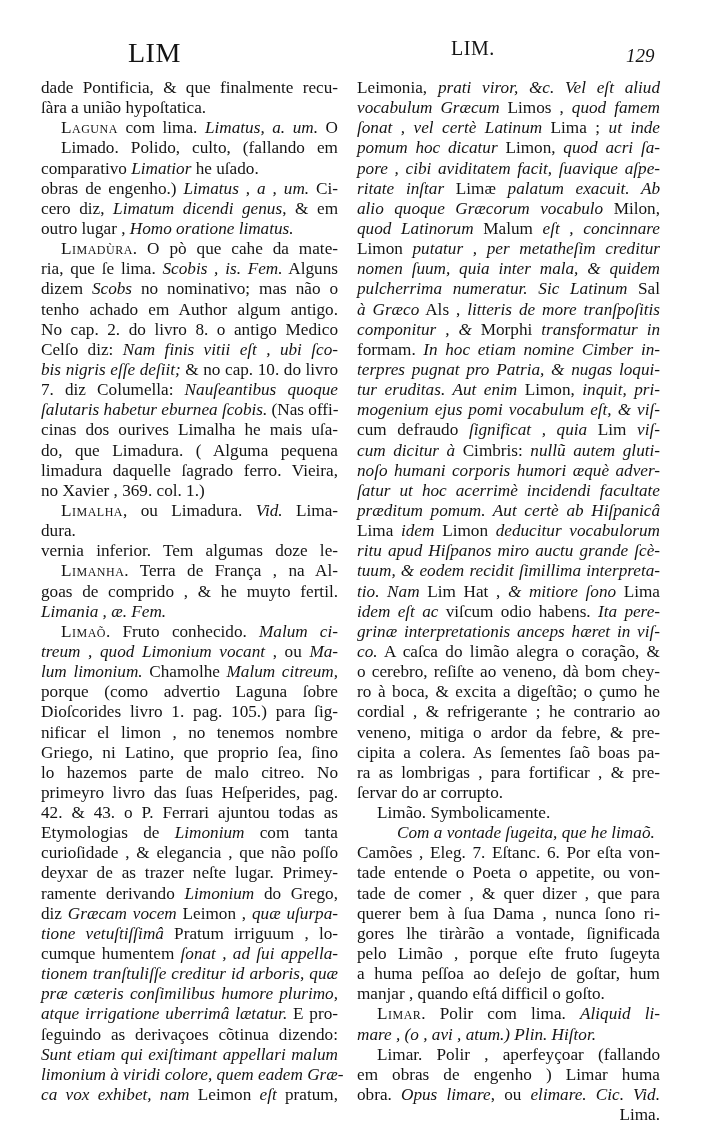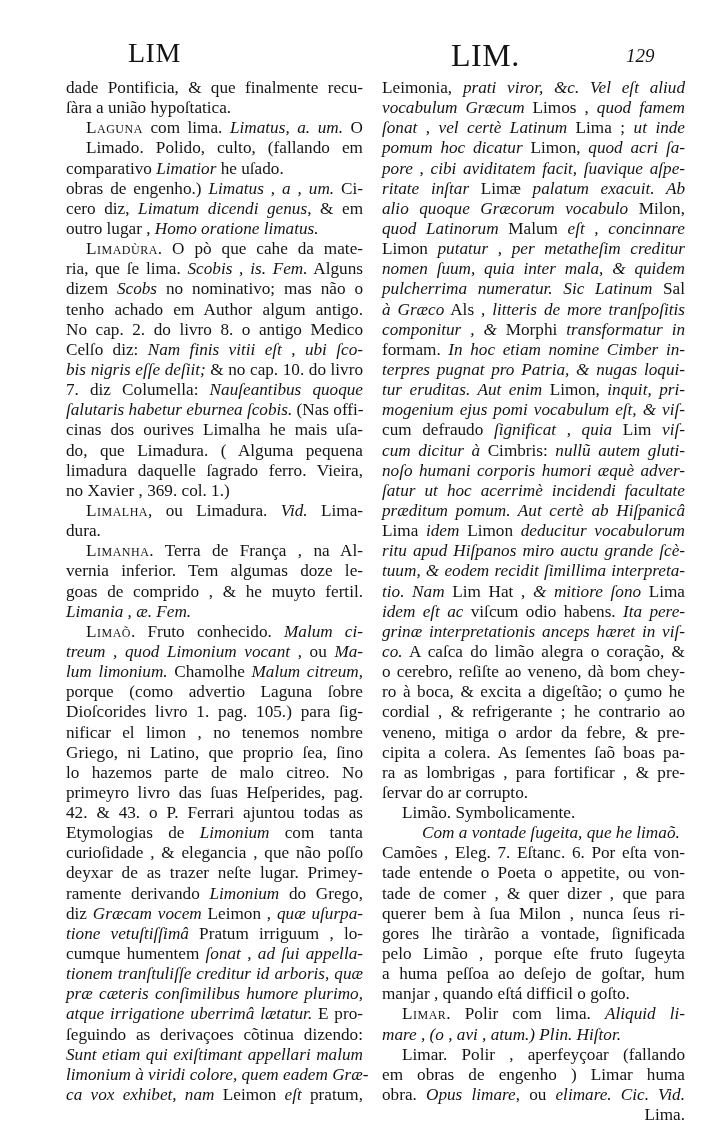--- a/index.html
+++ b/index.html
@@ -1,22 +1,22 @@
 <!DOCTYPE html>
 <html><head>
 <meta charset="utf-8">
 <style>
   html, body { margin: 0; padding: 0; background: #ffffff; }
   body { width: 709px; height: 1121px; position: relative; overflow: hidden;
          font-family: "Liberation Serif", "DejaVu Serif", serif; color: #141414; }
   .header { position: absolute; top: 37px; left: 0; width: 709px; height: 36px; }
   .head-left { position: absolute; left: 128px; top: 0; font-size: 28px; letter-spacing: 0.5px; }
-  .head-right { position: absolute; left: 451px; top: 0; font-size: 32px; letter-spacing: 0.5px; }
+  .head-right { position: absolute; left: 451px; top: 0; font-size: 20px; letter-spacing: 0.5px; }
   .page-num { position: absolute; left: 626px; top: 8px; font-size: 19px; font-style: italic; }
-  .col { position: absolute; top: 78px; font-size: 17.2px; line-height: 20.15px; margin-left: 25px; }
+  .col { position: absolute; top: 78px; font-size: 17.2px; line-height: 20.15px; }
   .col-left { left: 41px; width: 297px; }
   .col-right { left: 357px; width: 303px; }
   .line { white-space: nowrap; text-align: justify; text-align-last: justify; height: 20.15px; overflow: visible; }
   .line.last { text-align-last: left; }
   .line.indent { padding-left: 20px; }
   .line.right { text-align: right; text-align-last: right; }
   .line.center-i { padding-left: 40px; text-align-last: left; }
   .i { font-style: italic; }
   .sc { font-variant: small-caps; letter-spacing: 0.5px; }
 </style>
@@ -46,22 +46,22 @@
     <div class="line "><span>Celſo diz: </span><span class="i">Nam finis vitii eſt , ubi ſco-</span></div>
     <div class="line "><span class="i">bis nigris eſſe deſiit;</span><span> &amp; no cap. 10. do livro</span></div>
     <div class="line "><span>7. diz Columella: </span><span class="i">Nauſeantibus quoque</span></div>
     <div class="line "><span class="i">ſalutaris habetur eburnea ſcobis.</span><span> (Nas offi-</span></div>
     <div class="line "><span>cinas dos ourives Limalha he mais uſa-</span></div>
     <div class="line "><span>do, que Limadura. ( Alguma pequena</span></div>
     <div class="line "><span>limadura daquelle ſagrado ferro. Vieira,</span></div>
     <div class="line last"><span>no Xavier , 369. col. 1.)</span></div>
     <div class="line indent"><span class="sc">Limalha</span><span>, ou Limadura. </span><span class="i">Vid.</span><span> Lima-</span></div>
     <div class="line last"><span>dura.</span></div>
+    <div class="line "><span>vernia inferior. Tem algumas doze le-</span></div>
     <div class="line indent"><span class="sc">Limanha</span><span>. Terra de França , na Al-</span></div>
-    <div class="line "><span>vernia inferior. Tem algumas doze le-</span></div>
     <div class="line "><span>goas de comprido , &amp; he muyto fertil.</span></div>
     <div class="line last"><span class="i">Limania , æ. Fem.</span></div>
     <div class="line indent"><span class="sc">Limaõ</span><span>. Fruto conhecido. </span><span class="i">Malum ci-</span></div>
     <div class="line "><span class="i">treum , quod Limonium vocant</span><span> , ou </span><span class="i">Ma-</span></div>
     <div class="line "><span class="i">lum limonium.</span><span> Chamolhe </span><span class="i">Malum citreum,</span></div>
     <div class="line "><span>porque (como advertio Laguna ſobre</span></div>
     <div class="line "><span>Dioſcorides livro 1. pag. 105.) para ſig-</span></div>
     <div class="line "><span>nificar el limon , no tenemos nombre</span></div>
     <div class="line "><span>Griego, ni Latino, que proprio ſea, ſino</span></div>
     <div class="line "><span>lo hazemos parte de malo citreo. No</span></div>
@@ -117,21 +117,21 @@
     <div class="line "><span>cordial , &amp; refrigerante ; he contrario ao</span></div>
     <div class="line "><span>veneno, mitiga o ardor da febre, &amp; pre-</span></div>
     <div class="line "><span>cipita a colera. As ſementes ſaõ boas pa-</span></div>
     <div class="line "><span>ra as lombrigas , para fortificar , &amp; pre-</span></div>
     <div class="line last"><span>ſervar do ar corrupto.</span></div>
     <div class="line indent last"><span>Limão. Symbolicamente.</span></div>
     <div class="line center-i"><span class="i">Com a vontade ſugeita, que he limaõ.</span></div>
     <div class="line "><span>Camões , Eleg. 7. Eſtanc. 6. Por eſta von-</span></div>
     <div class="line "><span>tade entende o Poeta o appetite, ou von-</span></div>
     <div class="line "><span>tade de comer , &amp; quer dizer , que para</span></div>
-    <div class="line "><span>querer bem à ſua Milon , nunca ſeus ri-</span></div>
+    <div class="line "><span>querer bem à ſua Dama , nunca ſono ri-</span></div>
     <div class="line "><span>gores lhe tiràrão a vontade, ſignificada</span></div>
     <div class="line "><span>pelo Limão , porque eſte fruto ſugeyta</span></div>
     <div class="line "><span>a huma peſſoa ao deſejo de goſtar, hum</span></div>
     <div class="line last"><span>manjar , quando eſtá difficil o goſto.</span></div>
     <div class="line indent"><span class="sc">Limar</span><span>. Polir com lima. </span><span class="i">Aliquid li-</span></div>
     <div class="line last"><span class="i">mare , (o , avi , atum.) Plin. Hiſtor.</span></div>
     <div class="line indent"><span>Limar. Polir , aperfeyçoar (fallando</span></div>
     <div class="line "><span>em obras de engenho ) Limar huma</span></div>
     <div class="line "><span>obra. </span><span class="i">Opus limare</span><span>, ou </span><span class="i">elimare. Cic. Vid.</span></div>
     <div class="line right"><span>Lima.</span></div>

